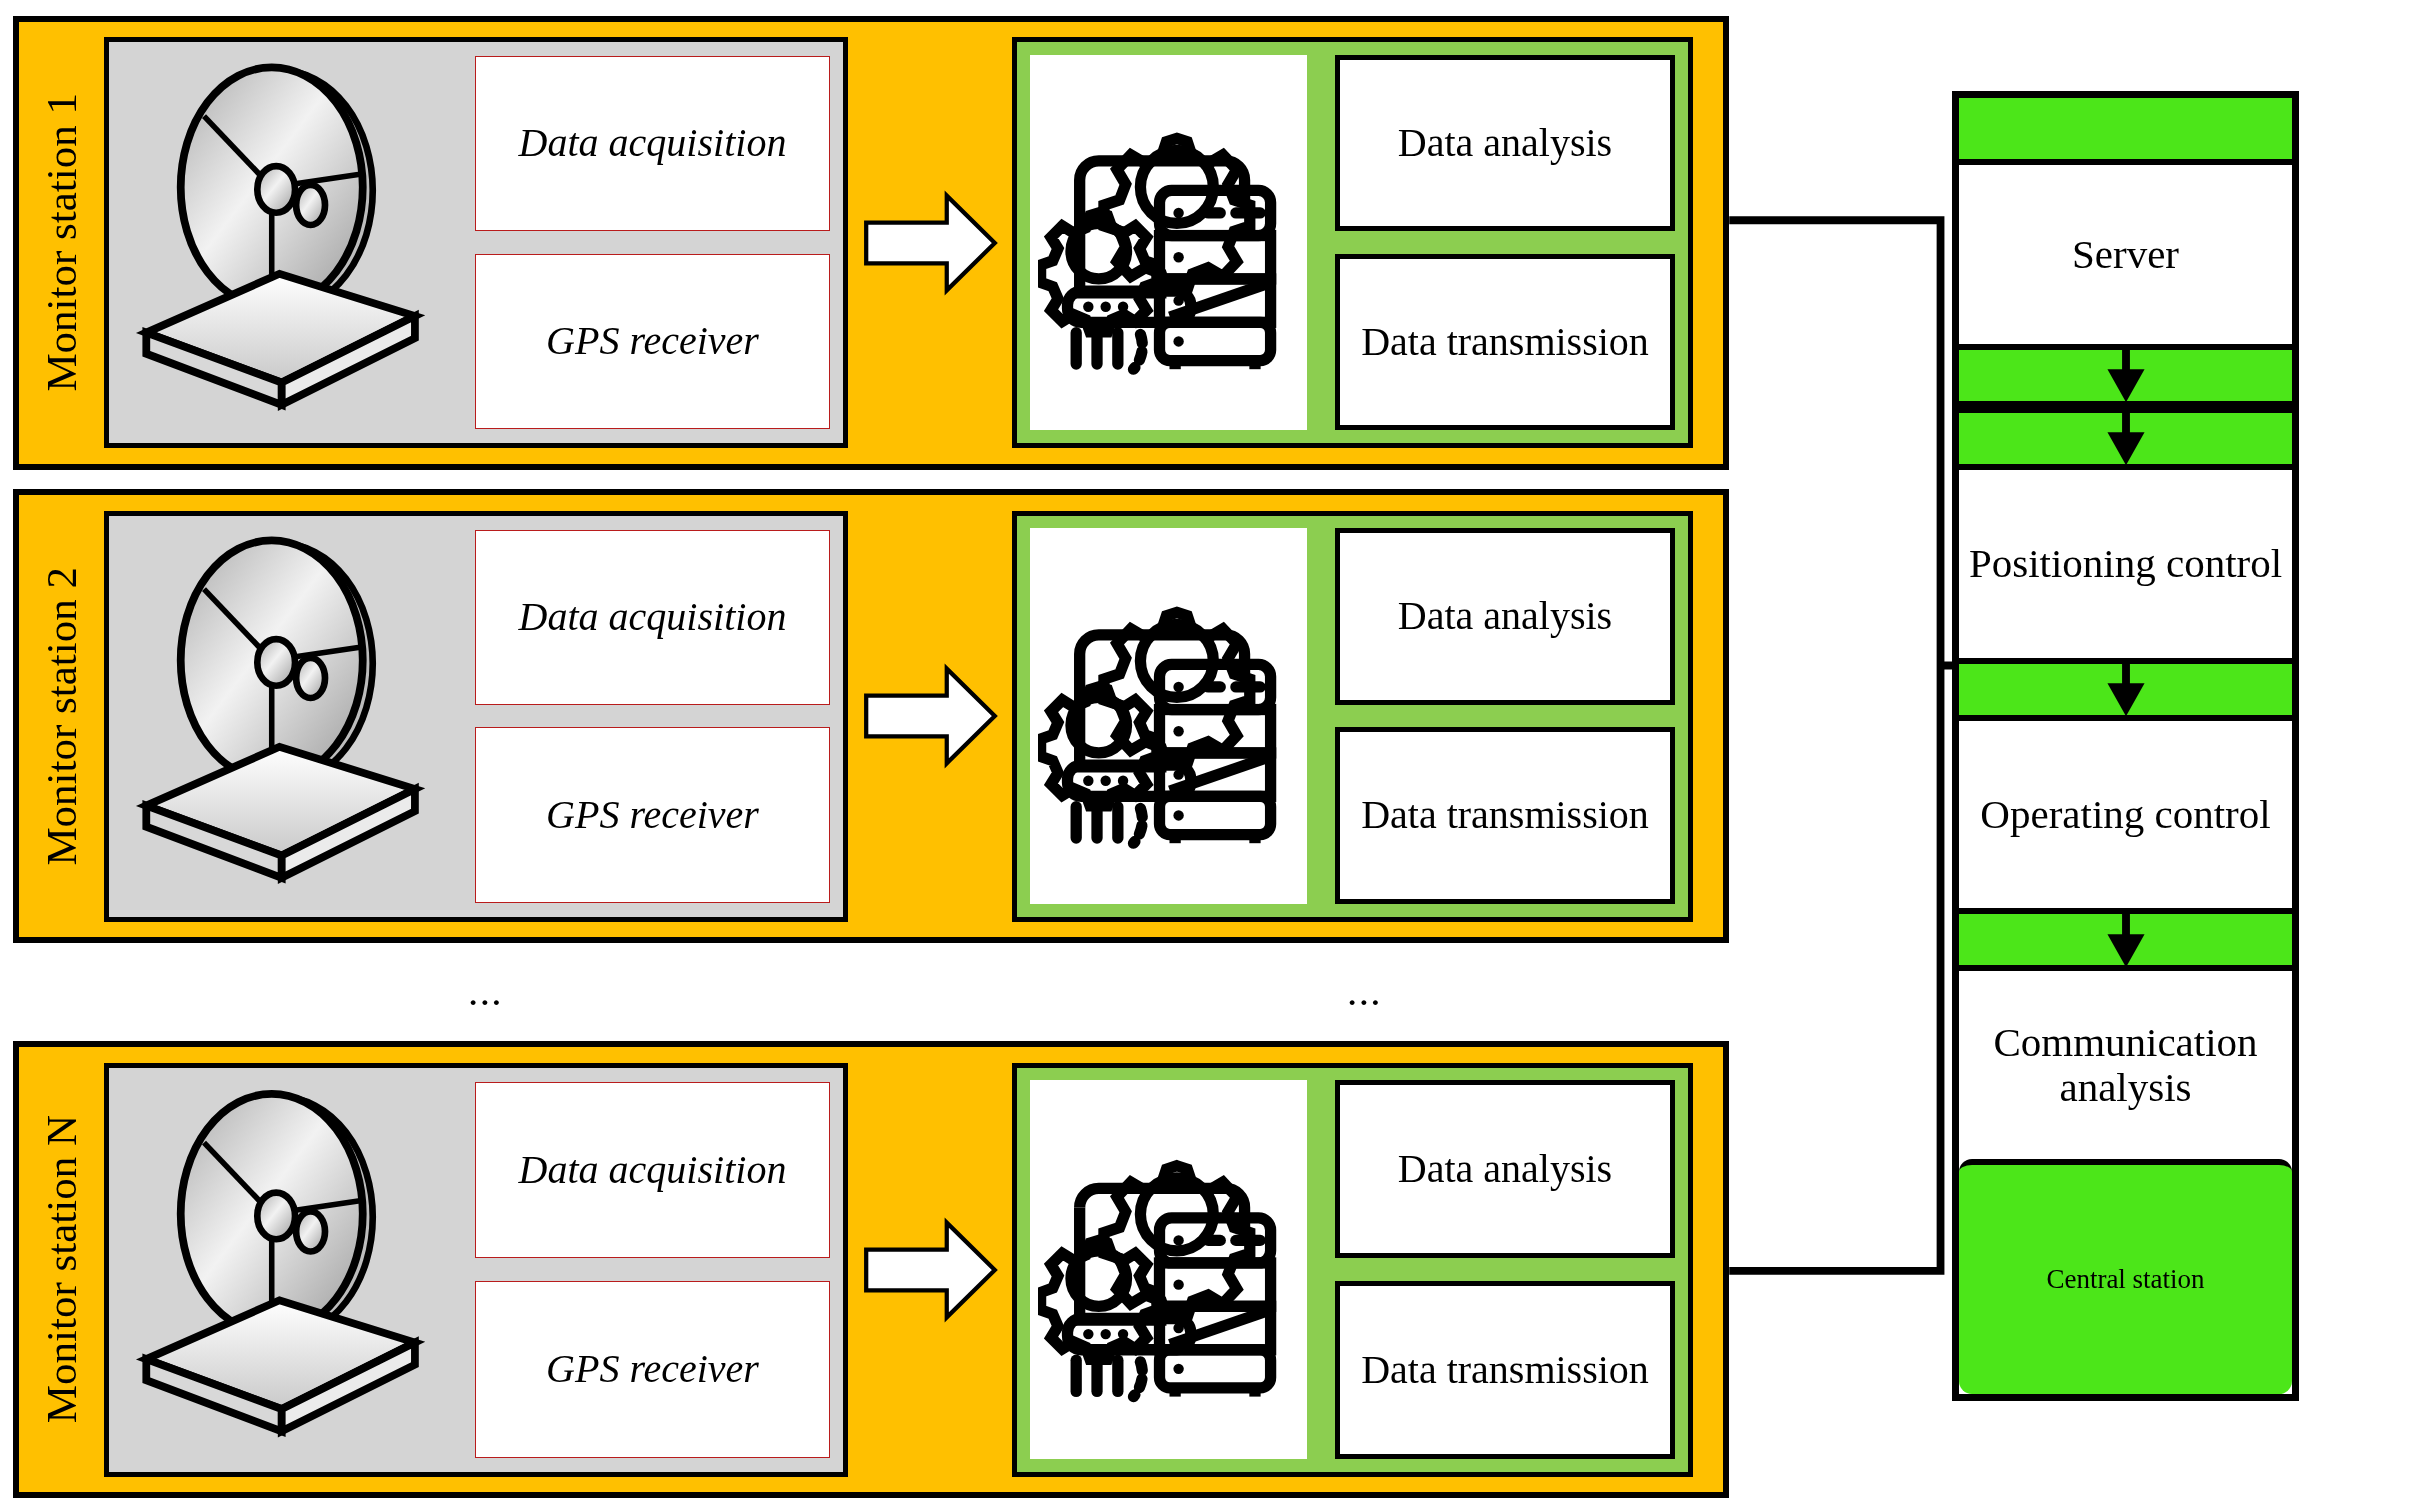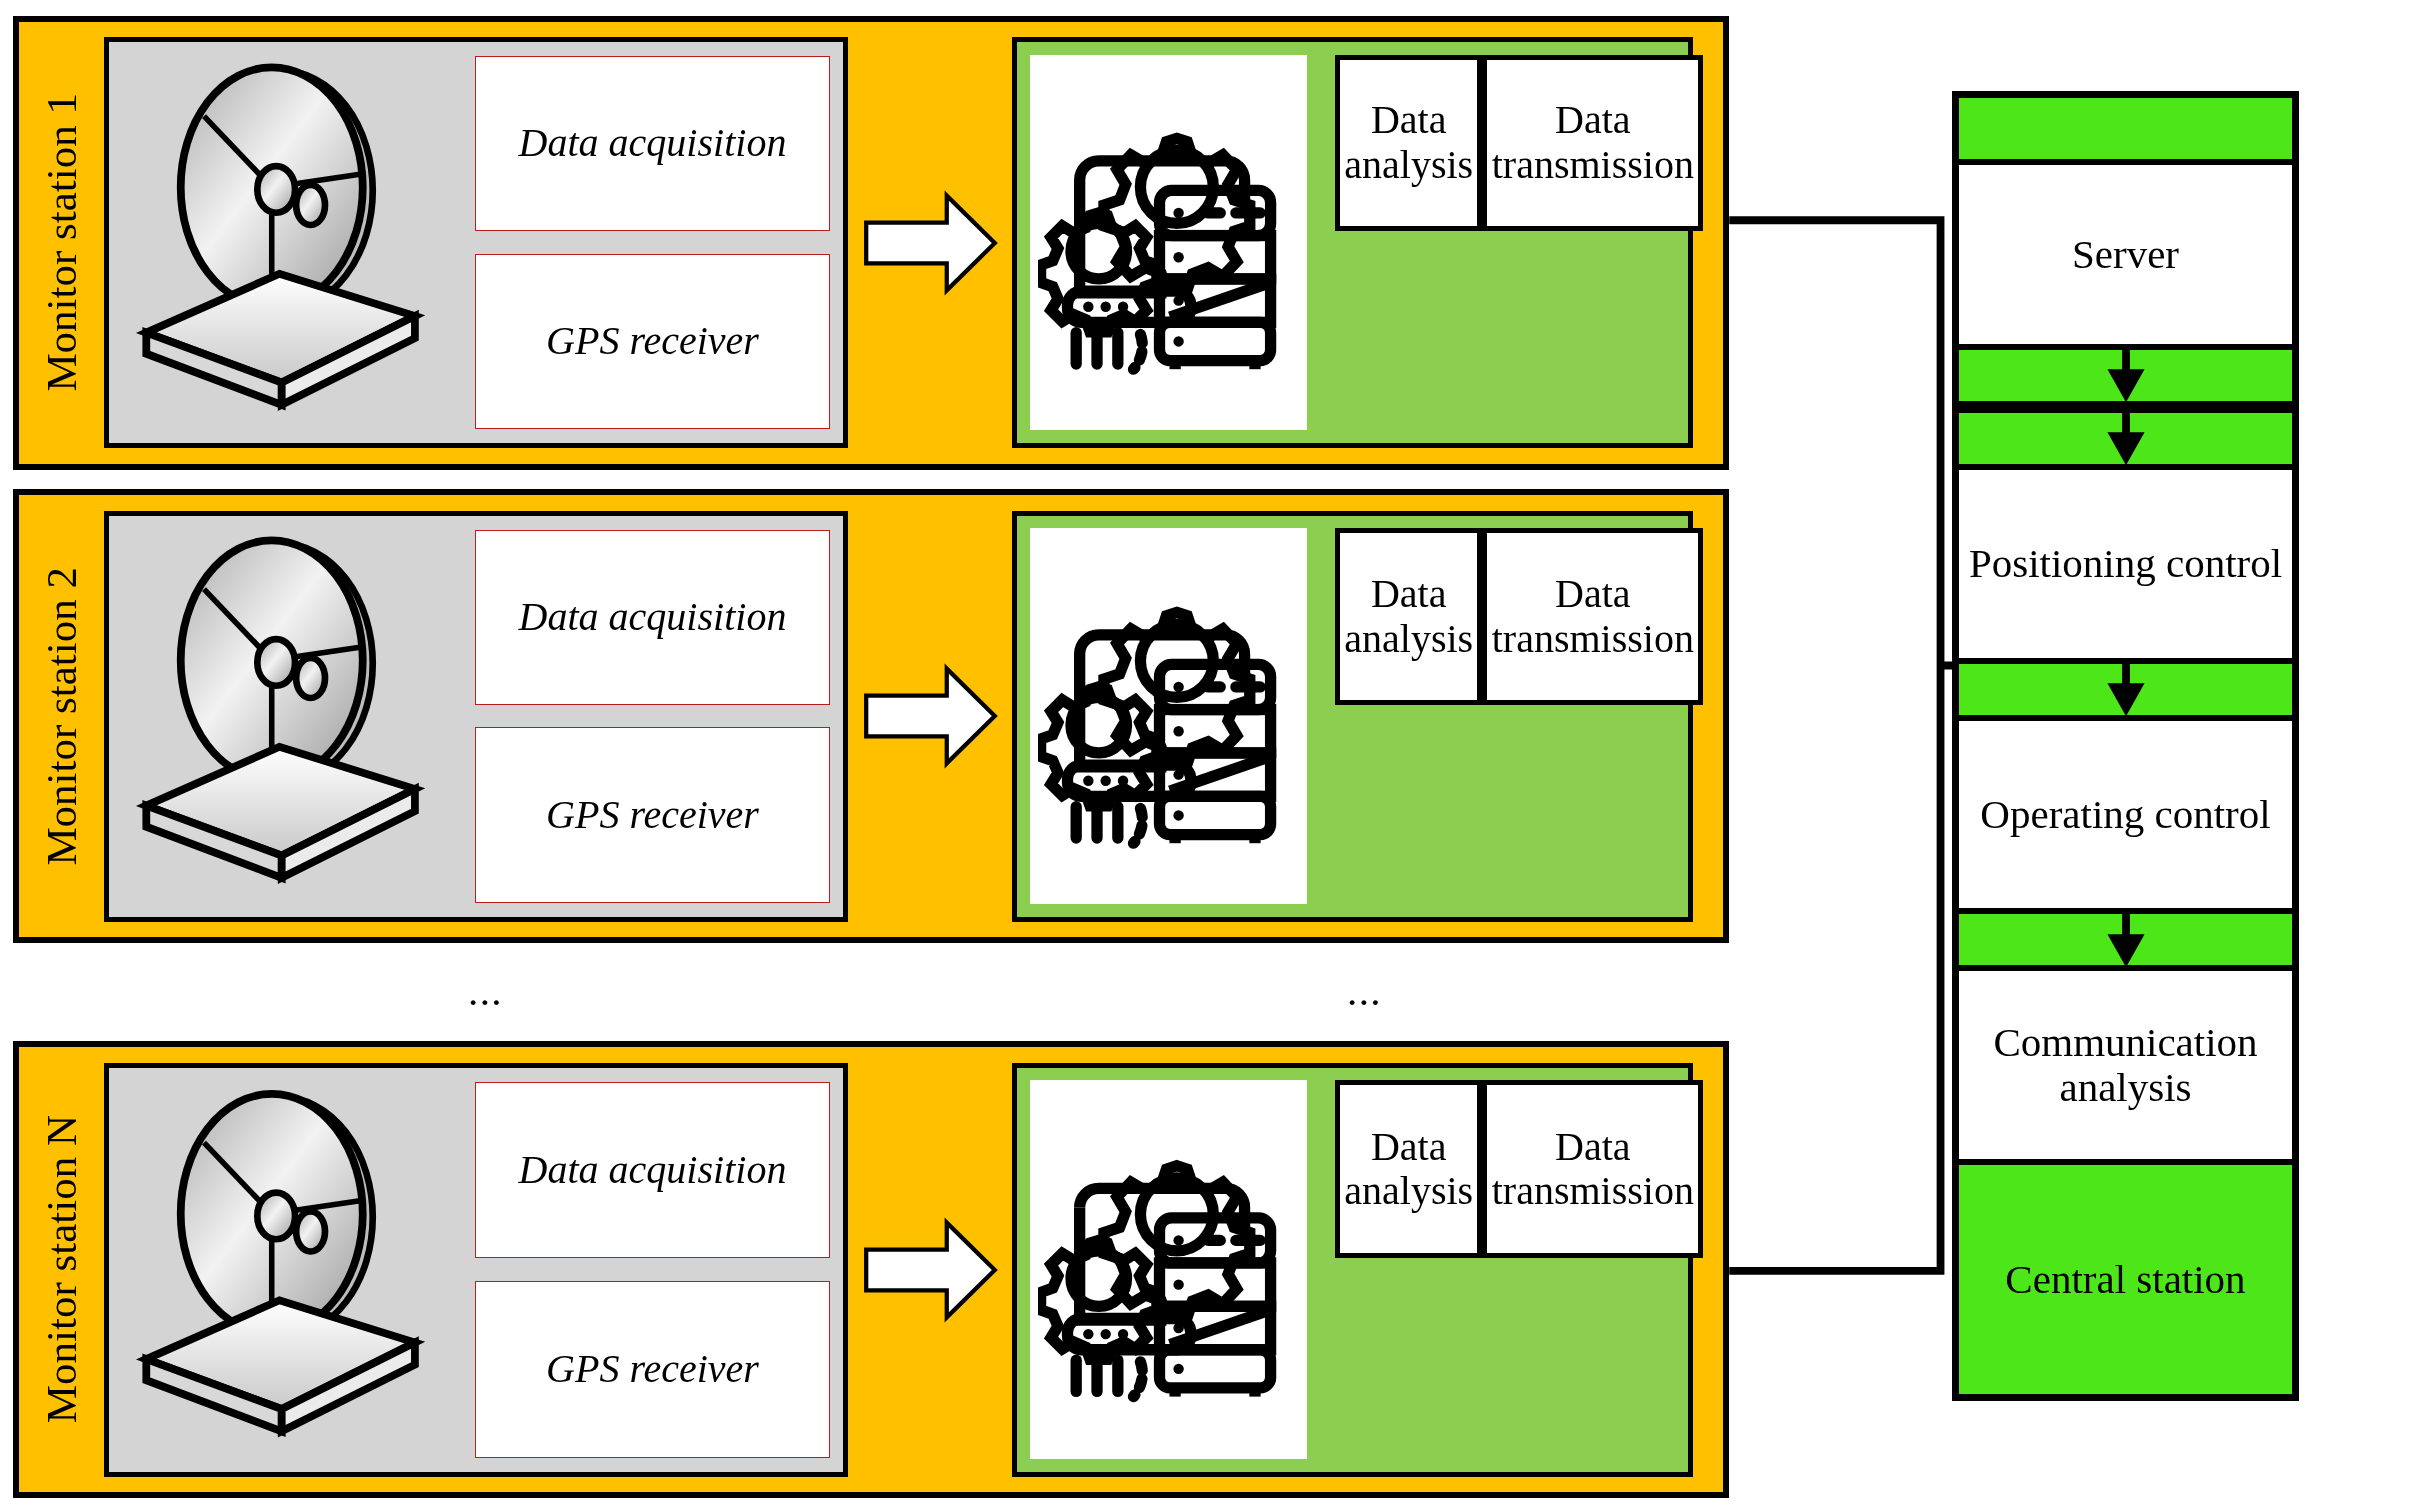--- a/index.html
+++ b/index.html
@@ -35,21 +35,21 @@
             width:135px;height:106px;}
   .fatarrow svg{width:100%;height:100%;display:block;}
 
   
   .green-panel{position:absolute;left:993px;top:15.6px;width:681px;height:calc(100% - 31px);
                background:#8CCE50;border:5px solid #000;box-sizing:border-box;}
   .srv-icon{position:absolute;left:12.8px;top:12.8px;width:277px;height:calc(100% - 25.5px);
             background:#fff;display:flex;align-items:center;justify-content:center;}
   .srv-icon svg{width:94%;height:94%;display:block;}
   .green-boxes{position:absolute;right:12.8px;top:12.8px;width:340px;height:calc(100% - 25.5px);
-               display:flex;flex-direction:row;justify-content:space-between;}
+               display:flex;flex-direction:column;justify-content:space-between;}
   .gbox{background:#fff;border:5px solid #000;box-sizing:border-box;
         display:flex;align-items:center;justify-content:center;text-align:center;
         font-size:40px;line-height:1.12;color:#000;height:47%;padding:1.4px 4.3px;}
 
   
   .dots{position:absolute;font-size:41px;color:#000;letter-spacing:1.4px;line-height:1;}
   #dots-left{left:468px;top:971px;}
   #dots-right{left:1347px;top:971px;}
 
   
@@ -62,22 +62,22 @@
            display:flex;flex-direction:column;}
   .cs-cap{background:#4CE619;height:61px;flex:none;border-bottom:6.4px solid #000;}
   .cs-row{background:#fff;display:flex;align-items:center;justify-content:center;
           text-align:center;font-size:41px;line-height:1.1;color:#000;padding:1.4px 5.7px;
           box-sizing:border-box;}
   .cs-arrow{background:#4CE619;height:51px;flex:none;position:relative;
             border-top:6.4px solid #000;border-bottom:6.4px solid #000;}
   .cs-arrow svg{position:absolute;left:50%;top:50%;transform:translate(-50%,-50%);
                 width:43px;height:60px;overflow:visible;}
   .cs-final{background:#4CE619;display:flex;align-items:center;justify-content:center;
-            text-align:center;font-size:41px;line-height:1.15;color:#000;
-            border-top:6.4px solid #000;}
+            text-align:center;font-size:27px;line-height:1.15;color:#000;
+            border-top:6.4px solid #000;border-radius:13px;}
 </style>
 </head>
 <body>
 
 <div class="station" id="st1">
   <div class="st-label">
     <span>Monitor station 1</span>
   </div>
 
   <div class="grey-panel">

